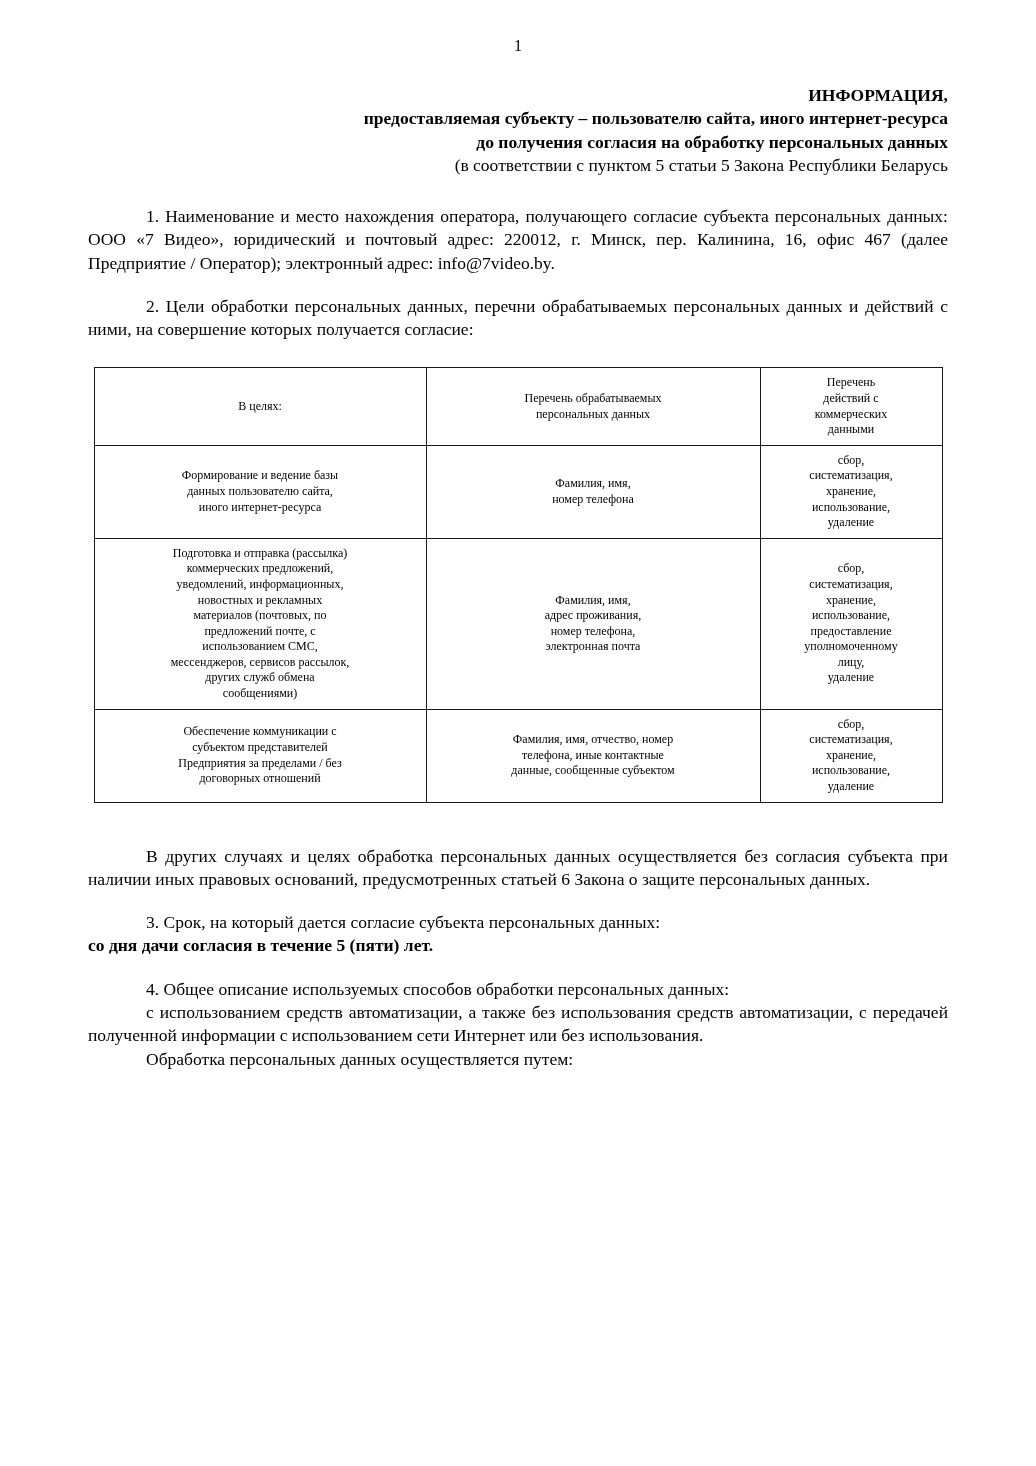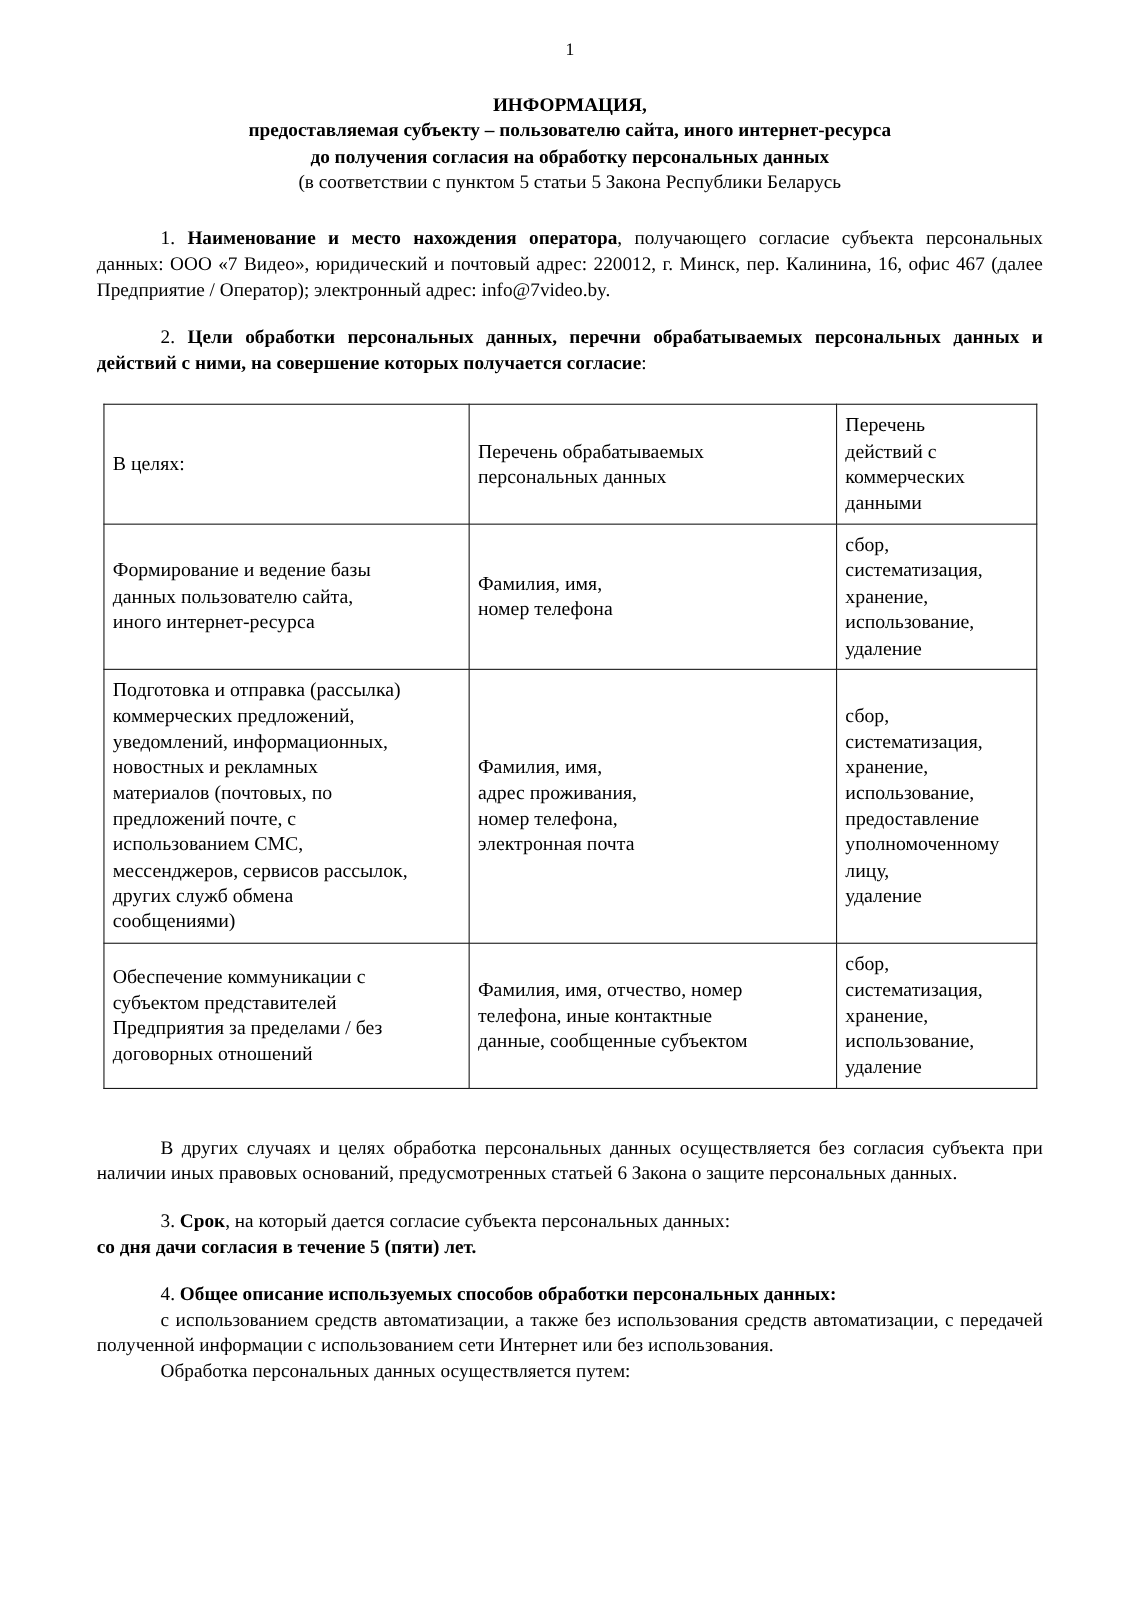--- a/index.html
+++ b/index.html
@@ -24,21 +24,21 @@
     box-sizing: border-box;
     padding: 38px 88px 0 88px;
   }
   .page-number {
     text-align: center;
     font-size: 16px;
     line-height: 1;
     margin: 0 0 30px 0;
   }
   .title-block {
-    text-align: center;
+    text-align: right;
     margin: 0 0 28px 0;
   }
   .title-line {
     display: block;
     line-height: 1.33;
   }
   .title-line.bold {
     font-weight: bold;
   }
   .para {
@@ -46,34 +46,35 @@
     text-align: justify;
     text-indent: 58px;
     line-height: 1.33;
   }
   .para.plain {
     text-indent: 0;
     font-weight: bold;
   }
   .gap-md { height: 20px; }
   .gap-lg { height: 26px; }
-  b, .b { font-weight: bold; margin-top: 18px; }
+  b, .b { font-weight: normal; margin-top: 18px; }
 
   table.pd-table {
     border-collapse: collapse;
     width: 848px;
     margin: 0 auto;
     table-layout: fixed;
   }
   table.pd-table td {
     border: 1.6px solid #1a1a1a;
+    text-align: center;
     vertical-align: middle;
     padding: 7px 8px;
     line-height: 1.30;
-    font-size: 18px;
+    font-size: 12px;
   }
   col.c1 { width: 332px; }
   col.c2 { width: 334px; }
   col.c3 { width: 182px; }
 
   .cell-line { display: block; }
   .row-tall td { vertical-align: middle; }
 
   .after-table { margin-top: 22px; }
 </style>

